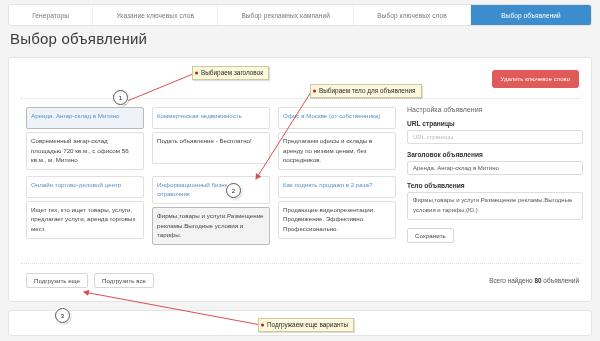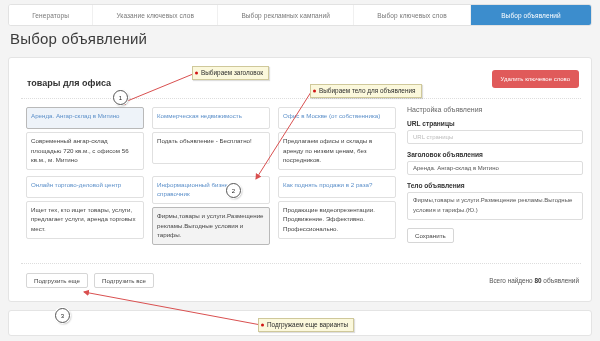--- a/index.html
+++ b/index.html
@@ -314,21 +314,20 @@
   <div class="tab">Указание ключевых слов</div>
   <div class="tab">Выбор рекламных кампаний</div>
   <div class="tab">Выбор ключевых слов</div>
   <div class="tab active">Выбор объявлений</div>
 </div>
 
 <div class="page-title">Выбор объявлений</div>
 
 <div class="panel">
 
-  <div class="kw-title">товары для офиса</div>
   <button class="btn-delete">Удалить ключевое слово</button>
   <div class="divider"></div>
 
   <div class="cards">
 
     <div class="card">
       <div class="card-head selected">Аренда. Ангар-склад в Митино</div>
       <div class="card-body">Современный ангар-склад площадью 720 кв.м., с офисом 56 кв.м., м. Митино</div>
     </div>
 

